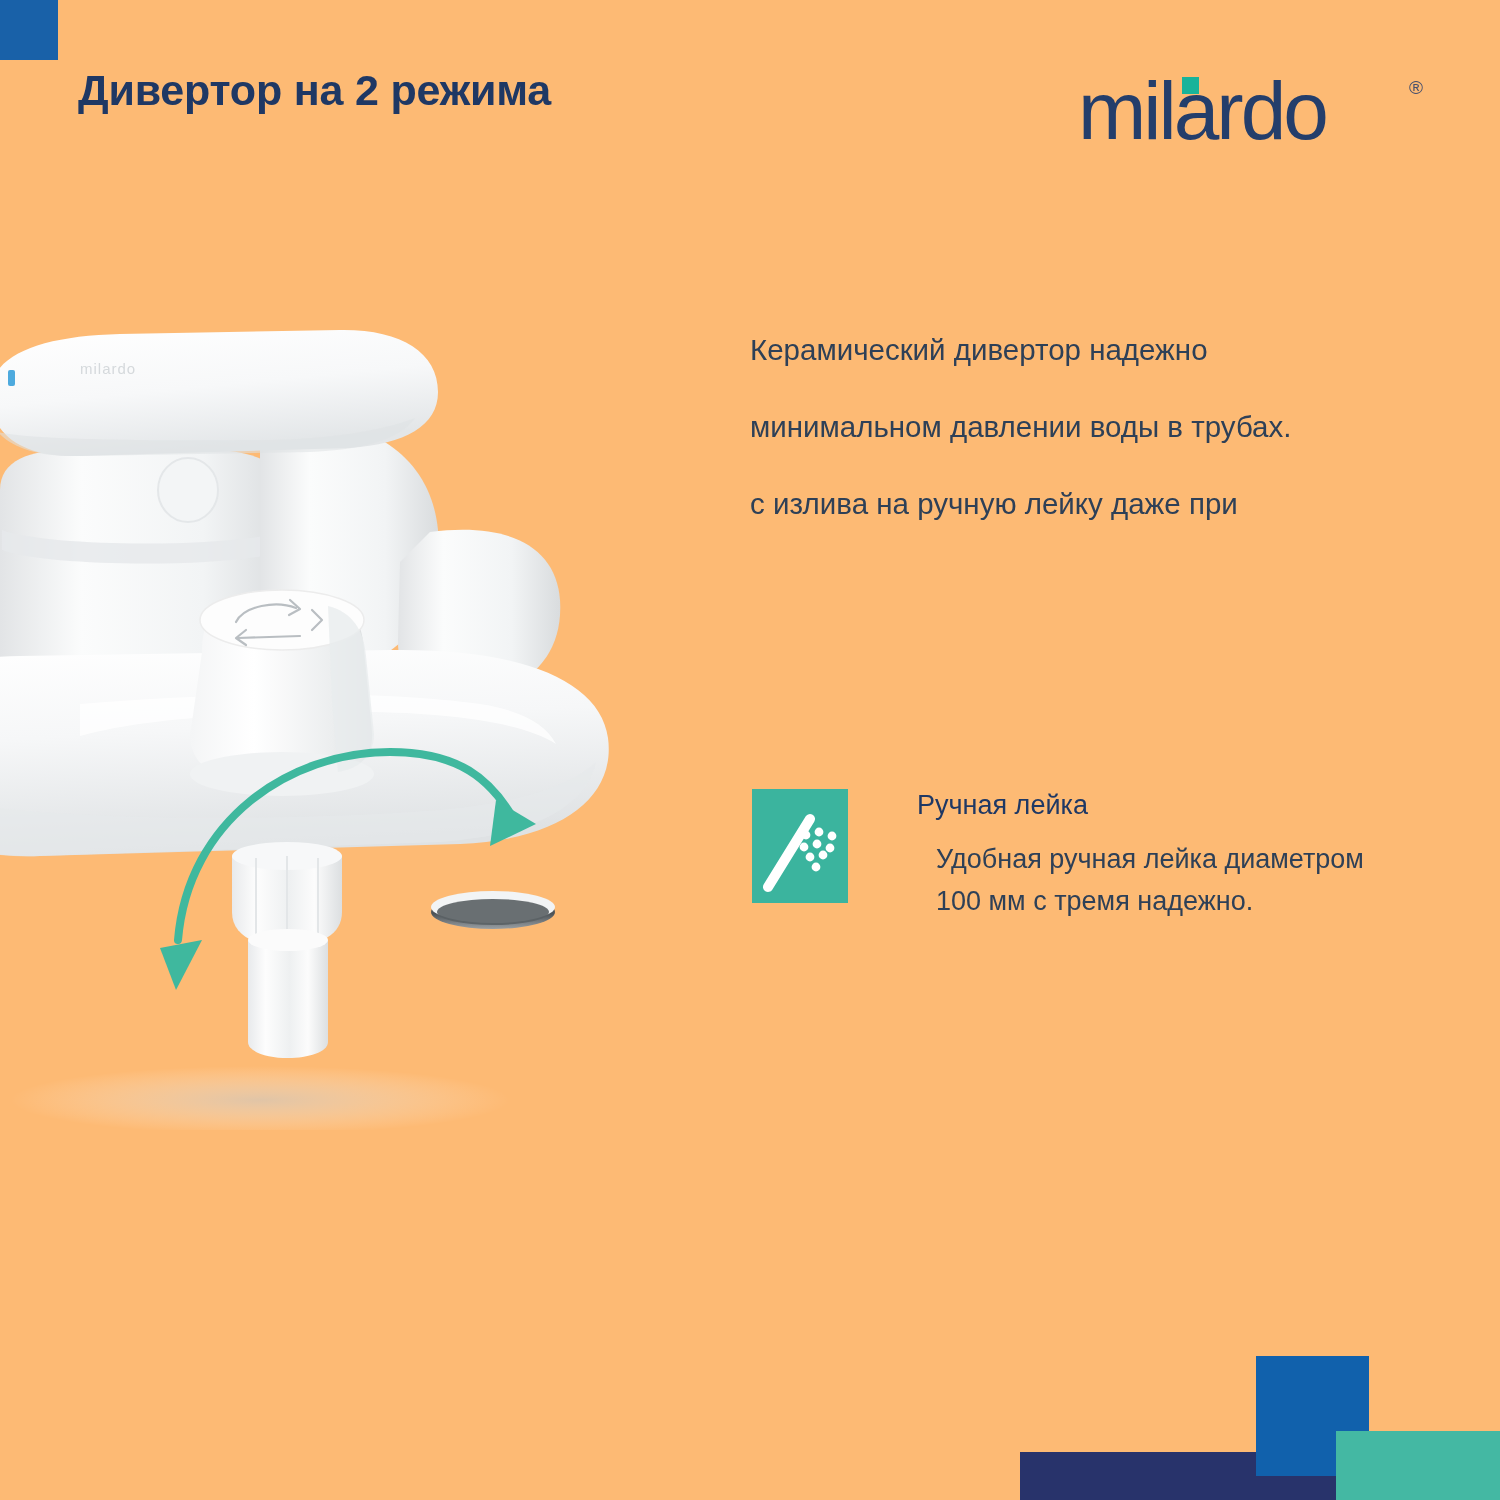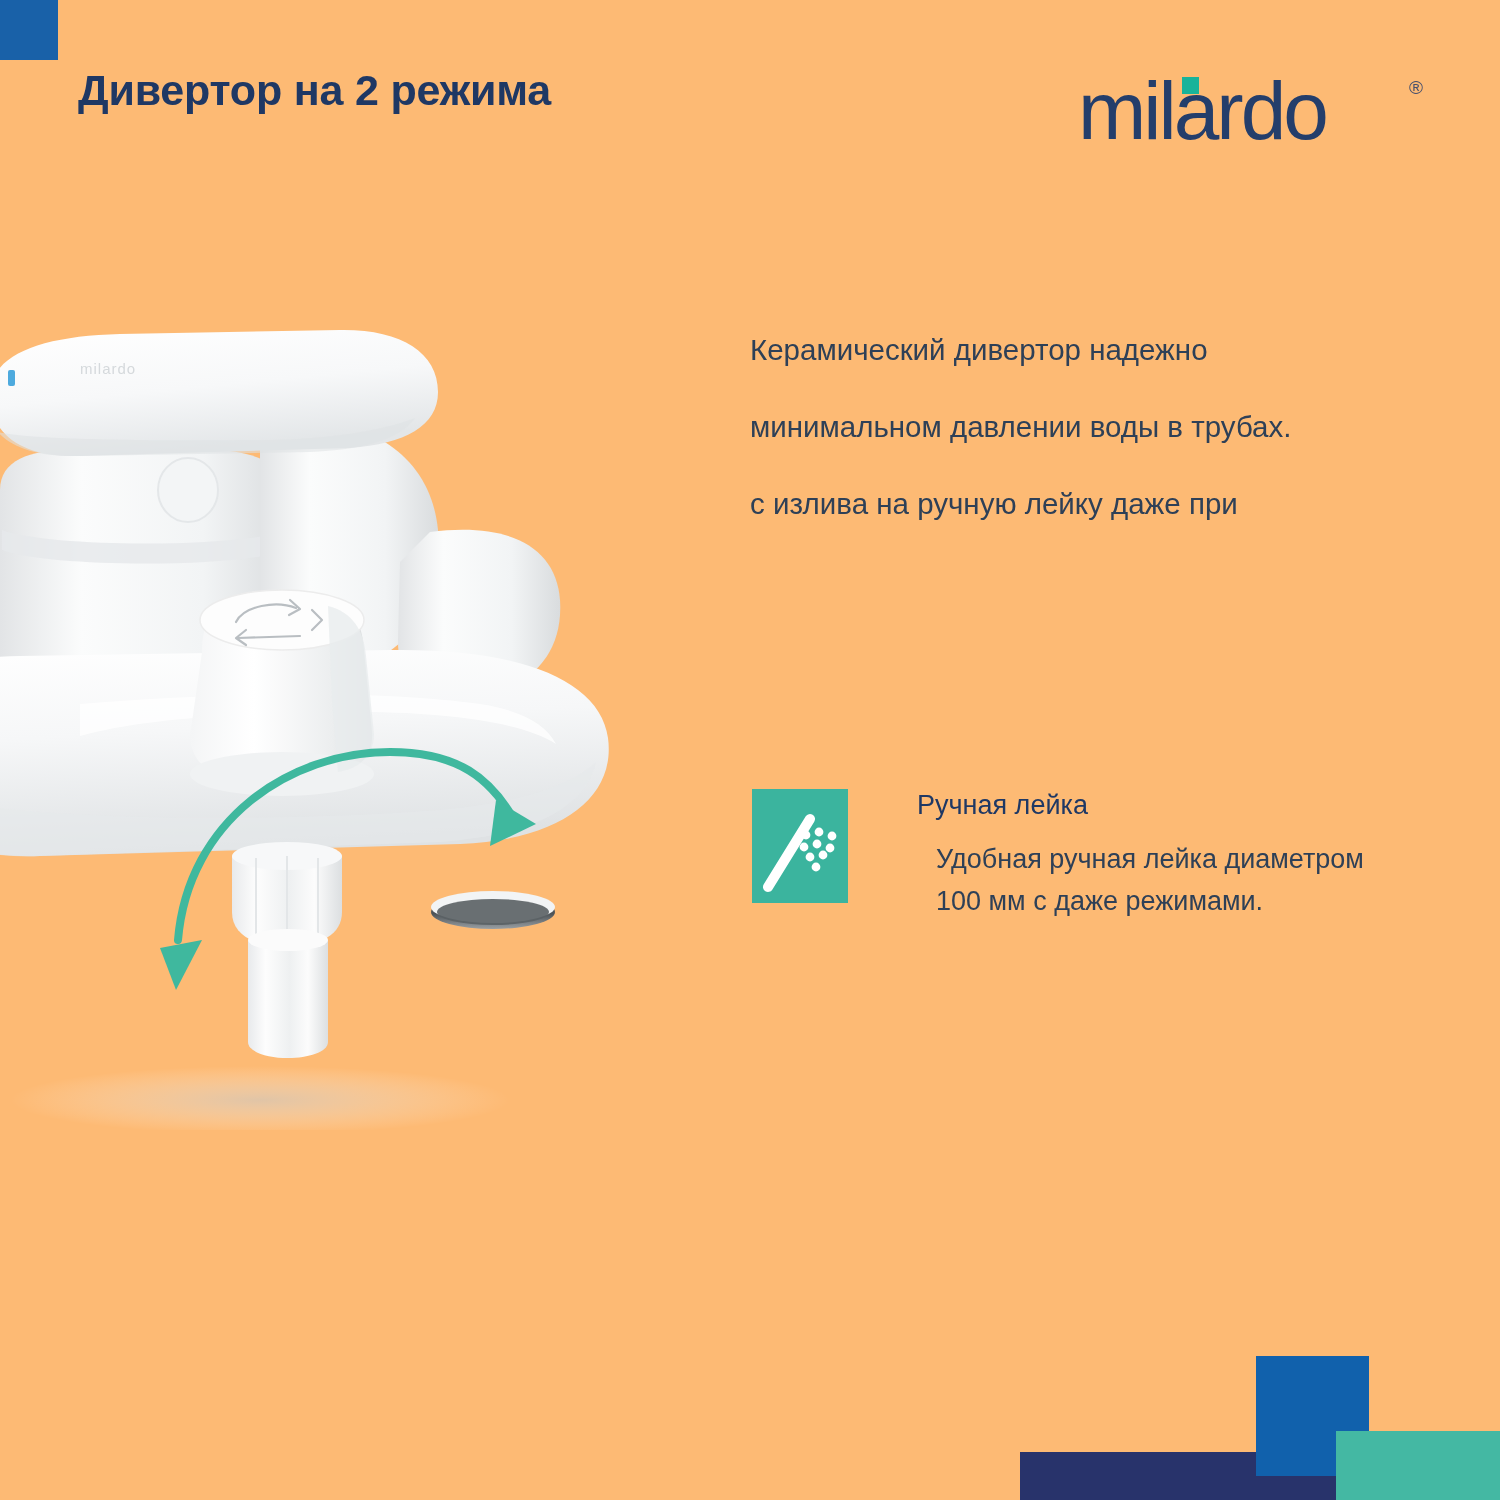--- a/index.html
+++ b/index.html
@@ -301,20 +301,20 @@
       <circle cx="65" cy="55" r="4.4" fill="#ffffff"></circle>
       <circle cx="78" cy="59" r="4.4" fill="#ffffff"></circle>
       <circle cx="58" cy="68" r="4.4" fill="#ffffff"></circle>
       <circle cx="71" cy="66" r="4.4" fill="#ffffff"></circle>
       <circle cx="64" cy="78" r="4.4" fill="#ffffff"></circle>
     </svg>
   </div>
   <div class="feature-title">Ручная лейка</div>
   <div class="feature-desc">
     <span class="ln">Удобная ручная лейка диаметром</span>
-    <span class="ln">100 мм с даже режимами.</span>
+    <span class="ln">100 мм с тремя надежно.</span>
   </div>
 
   <div class="corner-navy-bar"></div>
   <div class="corner-blue-sq"></div>
   <div class="corner-teal-sq"></div>
 
 </div>
 
 </body></html>

